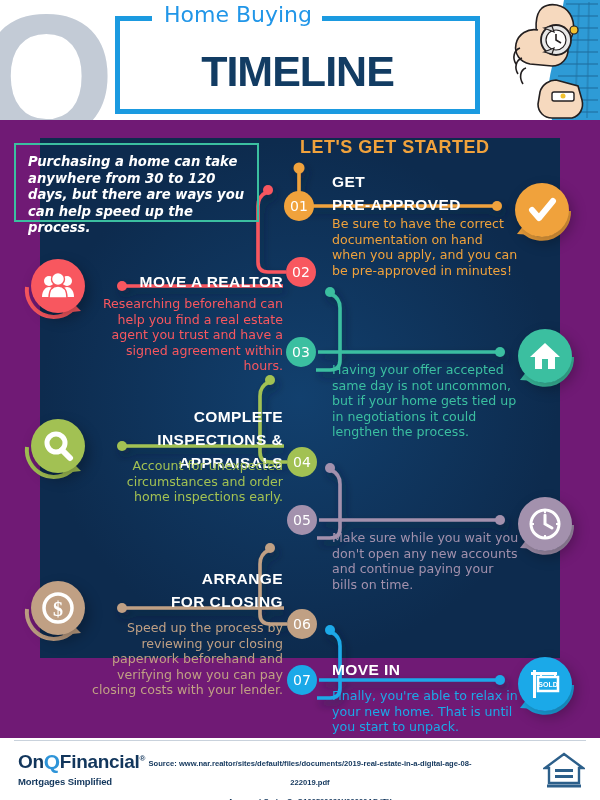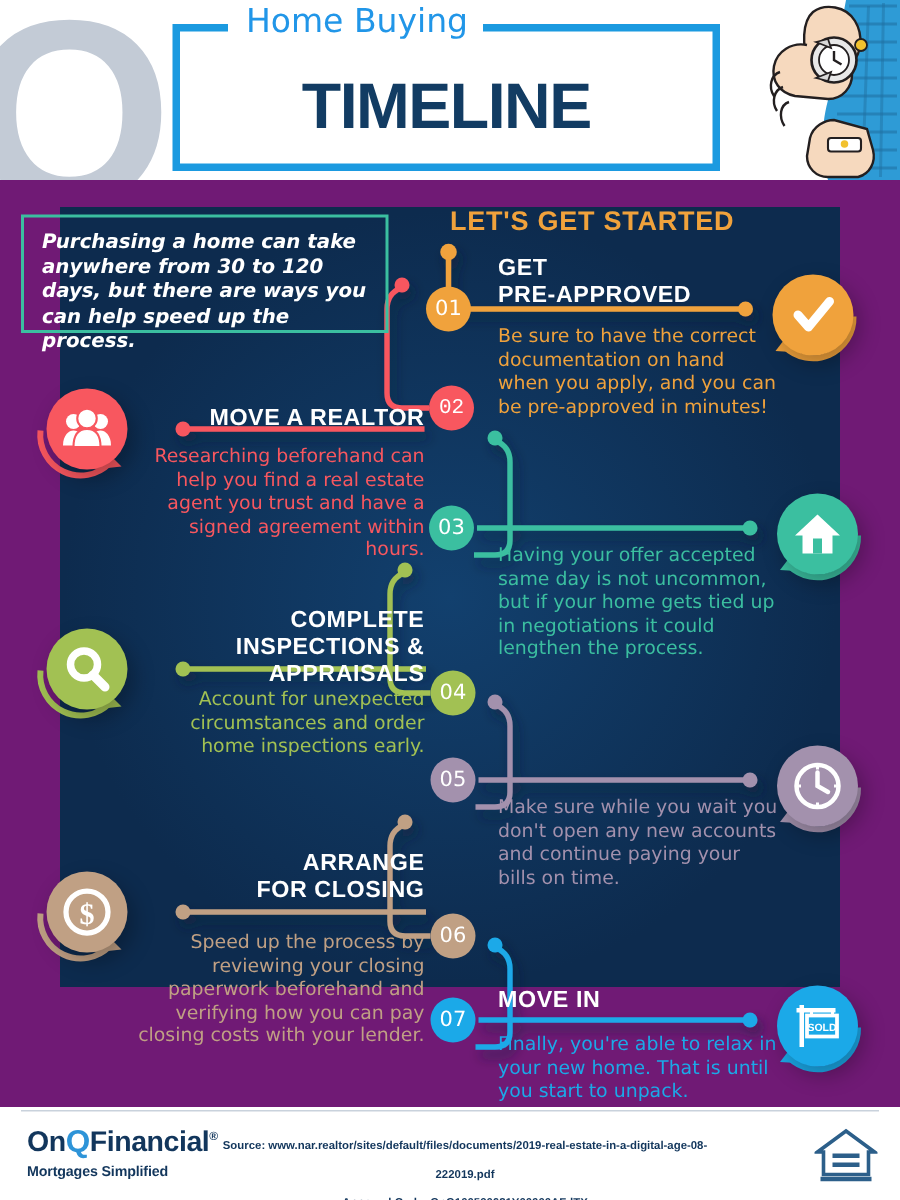--- a/index.html
+++ b/index.html
@@ -68,21 +68,21 @@
     position:absolute;width:30px;height:30px;border-radius:50%;
     color:#ffffff;font-size:14px;font-weight:normal;
     text-align:center;line-height:30px;
     font-family:"DejaVu Sans",sans-serif;
     z-index:6;
   }
 
   
   .step-head{
     position:absolute;color:#ffffff;font-size:15.5px;font-weight:bold;
-    letter-spacing:0.4px;line-height:18px;z-index:5;
+    letter-spacing:0.4px;line-height:23px;z-index:5;
   }
   .step-body{
     position:absolute;font-size:12.6px;line-height:15.6px;z-index:5;
     font-family:"DejaVu Sans",sans-serif;
   }
   .step-head.right{text-align:right;}
   .step-body.right{text-align:right;}
 
   
   .icon-wrap{position:absolute;width:54px;height:54px;z-index:6;}
@@ -203,21 +203,21 @@
         <path d="M62 34 A27 27 0 0 1 16 54" fill="none" stroke="#f0a23c" stroke-width="4"></path>
         <path d="M20 44 L10 57 L26 58 Z" fill="#f0a23c"></path>
       </svg>
       <div class="icon-circle" style="background:#f0a23c;">
         <svg width="32" height="32" viewBox="0 0 32 32">
             <path d="M6 16 L13 24 L27 7" fill="none" stroke="#ffffff" stroke-width="6" stroke-linecap="round" stroke-linejoin="round"></path>
           </svg>
       </div>
     </div>
 
-    <div class="badge" style="left:286px;top:137px;background:#f8575f;font-family:Liberation Mono, monospace;">02</div>
+    <div class="badge" style="left:286px;top:137px;background:#f8575f;">02</div>
     <div class="step-head right" style="left:95px;top:150px;width:188px;">MOVE A REALTOR</div>
     <div class="step-body right" style="left:90px;top:176px;width:193px;color:#f8575f;">Researching beforehand can help you find a real estate agent you trust and have a signed agreement within hours.</div>
     <div class="icon-wrap" style="left:31px;top:139px;">
       <svg viewBox="0 0 70 70" style="position:absolute;left:-10px;top:-4px;width:70px;height:70px;">
         <path d="M6 32 A27 27 0 0 0 52 54" fill="none" stroke="#f8575f" stroke-width="4"></path>
         <path d="M48 44 L60 56 L42 58 Z" fill="#f8575f"></path>
       </svg>
       <div class="icon-circle" style="background:#f8575f;">
         <svg width="34" height="30" viewBox="0 0 34 30">
           <circle cx="8" cy="10" r="5" fill="#ffffff"></circle>

